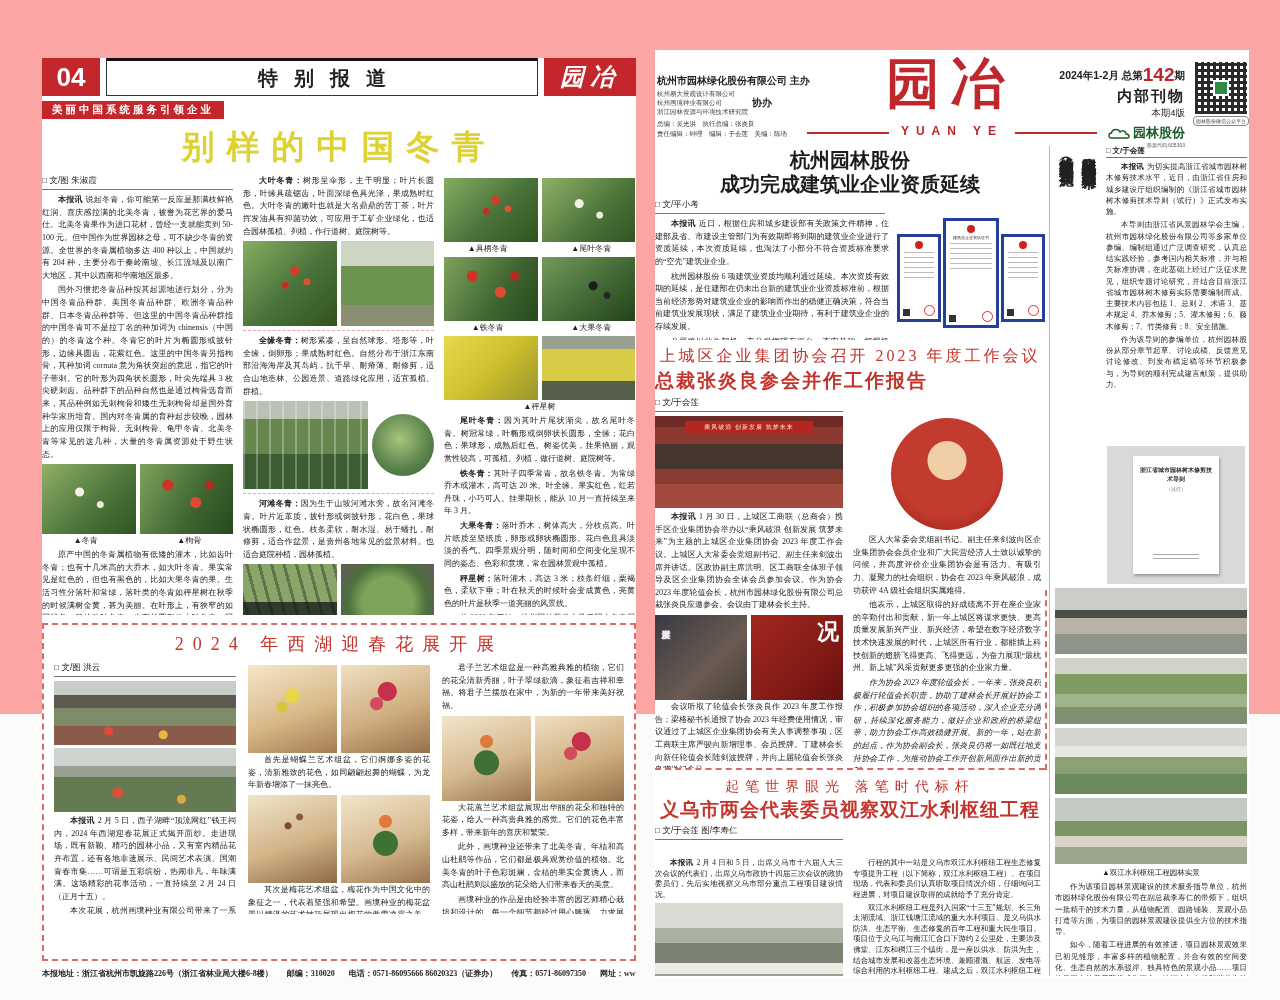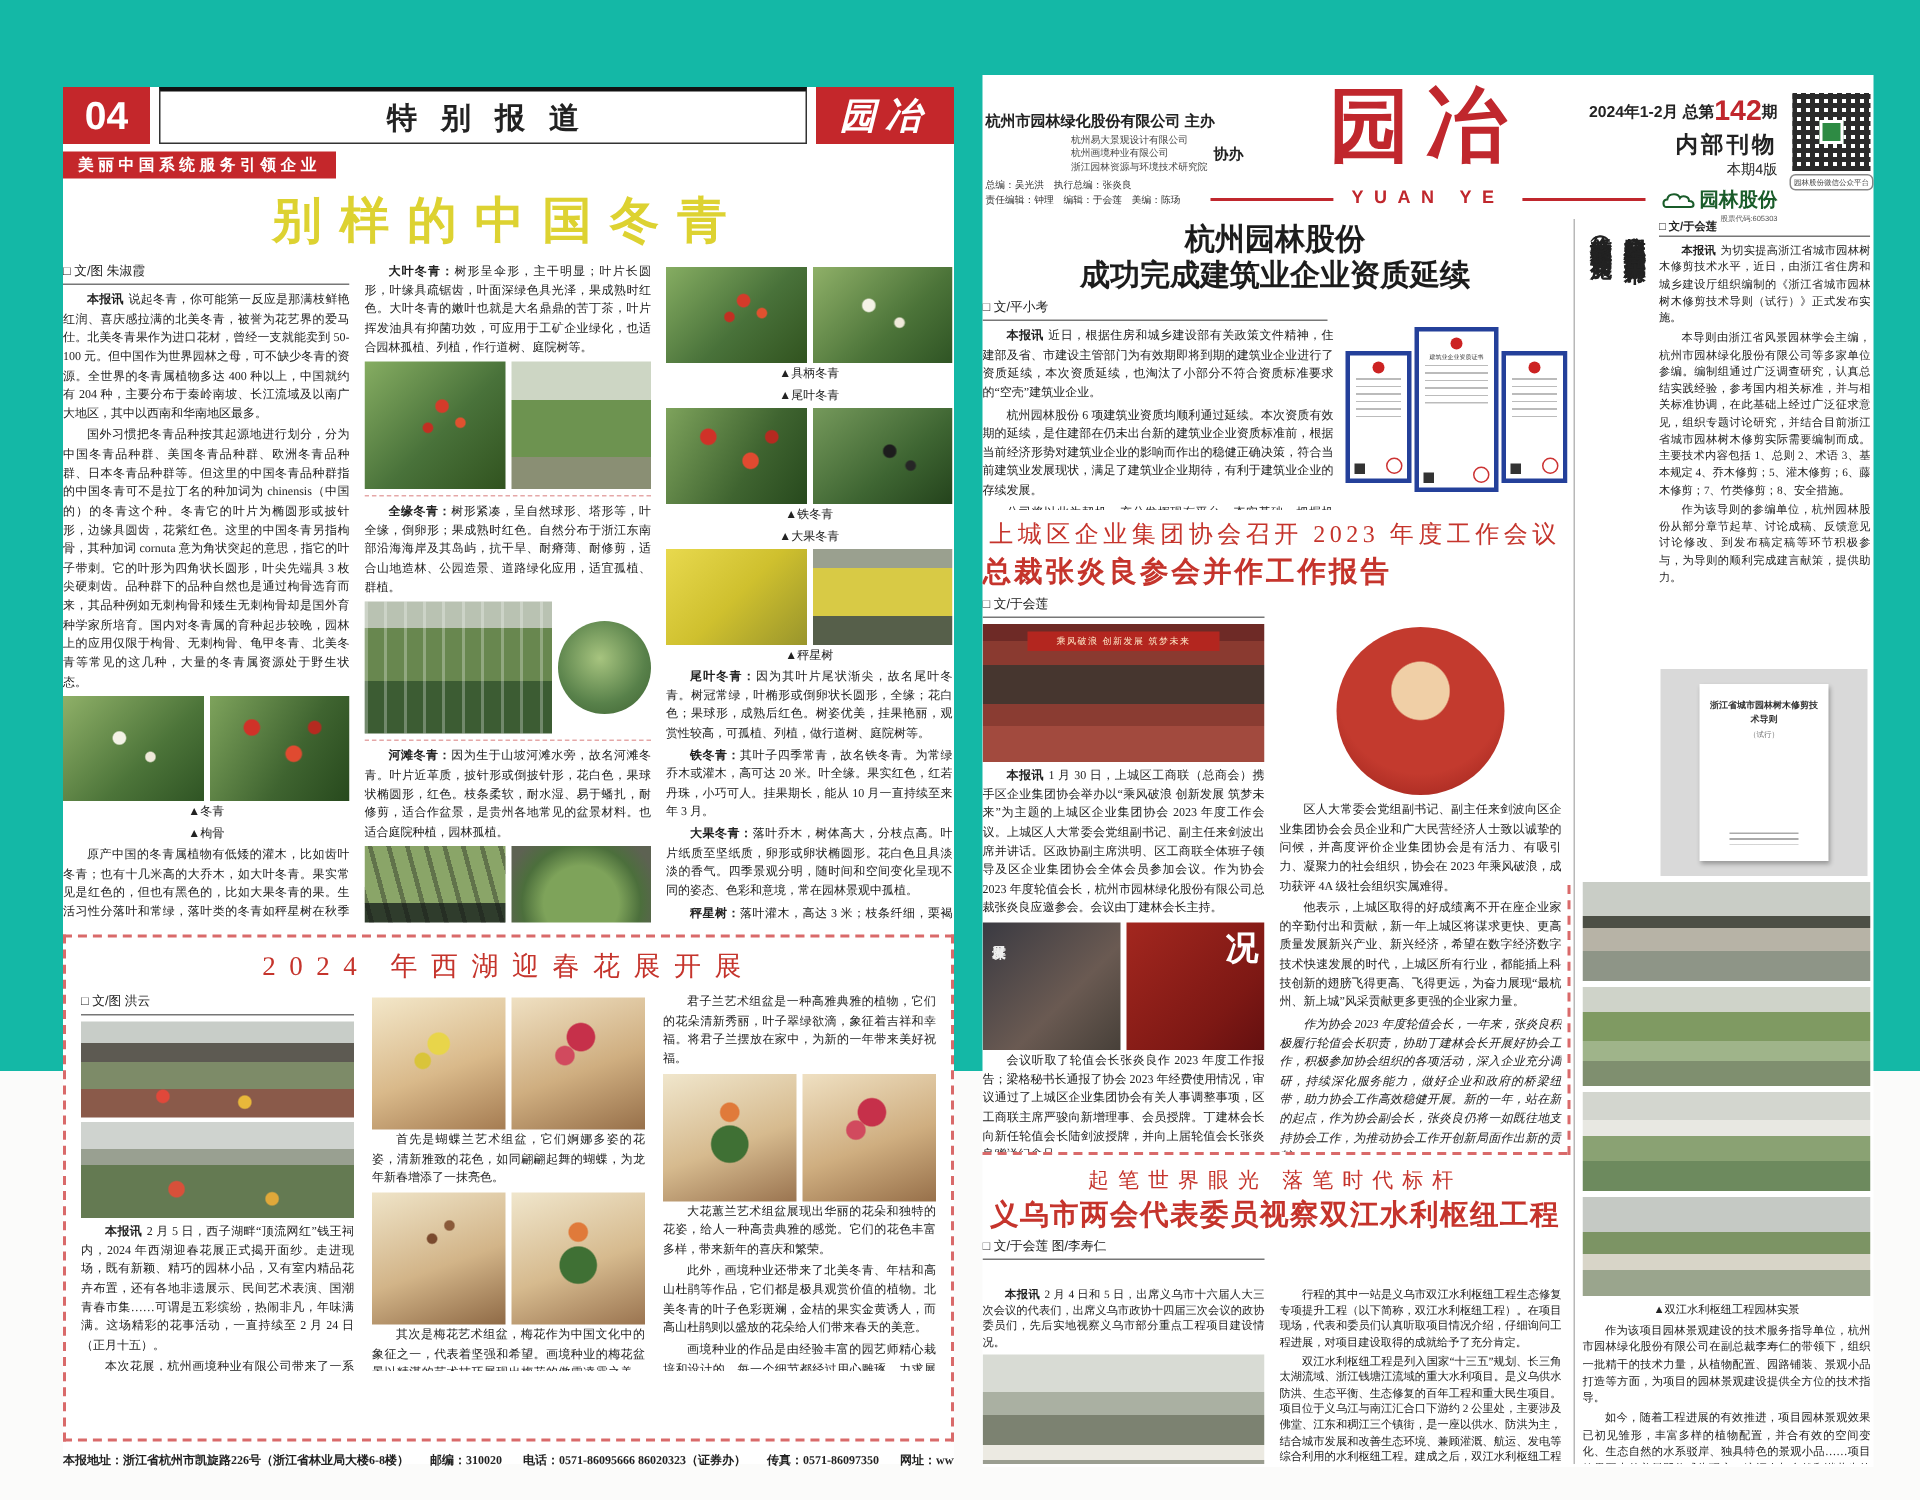--- a/index.html
+++ b/index.html
@@ -1,29 +1,29 @@
 <!DOCTYPE html>
 <html><head>
 <meta charset="utf-8">
 <style>
   html,body{margin:0;padding:0;background:#fbfbfa;width:1280px;height:1000px;overflow:hidden;
     font-family:"Liberation Serif","DejaVu Serif",serif;color:#222;}
-  .spread{position:relative;width:1280px;height:714px;background:#14b8a6;}
+  .spread{position:relative;width:1280px;height:714px;background:#fca5a5;}
   .page{position:absolute;background:#fff;}
   .lp{left:42px;top:58px;width:594px;height:918px;}
   .rp{left:655px;top:50px;width:594px;height:928px;}
   
   .t{font-size:8px;line-height:1.58;text-align:justify;margin:0 0 2px;}
   .ind{text-indent:2em;}
   .ld{margin-right:3px;font-family:"Liberation Sans",sans-serif;}
   .byline{font-size:8.5px;font-weight:normal;border-bottom:1px solid #777;padding-bottom:2px;margin-bottom:4px;
     font-family:"Liberation Sans",sans-serif;}
   .pr{display:flex;gap:4px;margin:3px 0 1px;}
   .ph{flex:1;min-width:0;}
-  .capr{display:flex;gap:4px;margin-bottom:3px;flex-direction:column;}
+  .capr{display:flex;gap:16px;margin-bottom:3px;}
   .cap{flex:1;text-align:center;font-size:8px;color:#222;}
   .sep{border-top:1px dashed #e5a7a7;margin:4px 0;}
   
   .g-berry{background:radial-gradient(circle at 55% 35%,#d43b2a 0 4px,rgba(0,0,0,0) 5px),radial-gradient(circle at 68% 48%,#e0512f 0 3px,rgba(0,0,0,0) 4px),radial-gradient(circle at 45% 52%,#c22f22 0 3px,rgba(0,0,0,0) 4px),linear-gradient(135deg,#86ad62,#49723a 55%,#31531f);}
   .g-berry2{background:radial-gradient(circle at 30% 30%,#d03228 0 5px,rgba(0,0,0,0) 6px),radial-gradient(circle at 60% 55%,#e04a30 0 5px,rgba(0,0,0,0) 6px),radial-gradient(circle at 75% 30%,#b52a20 0 4px,rgba(0,0,0,0) 5px),linear-gradient(120deg,#7ea35c,#3f6430 60%,#27491d);}
   .g-flower{background:radial-gradient(circle at 40% 40%,#f4f2e6 0 4px,rgba(0,0,0,0) 5px),radial-gradient(circle at 62% 58%,#efe9da 0 3px,rgba(0,0,0,0) 4px),linear-gradient(135deg,#8fb068,#4c7439 60%,#2f5424);}
   .g-dark{background:radial-gradient(circle at 55% 45%,#1d1d1d 0 4px,rgba(0,0,0,0) 5px),radial-gradient(circle at 70% 60%,#262626 0 3px,rgba(0,0,0,0) 4px),linear-gradient(140deg,#75995b,#3e6532 60%,#24431c);}
   .g-yellow{background:linear-gradient(135deg,#e8d94e,#cfc02e 50%,#99952c);}
   .g-yellow2{background:linear-gradient(180deg,#9aa08f 0 20%,#d8ca45 20% 70%,#565а4a 70%);background:linear-gradient(180deg,#9aa08f 0 20%,#d8ca45 20% 70%,#565f4a 70%);}
   .g-trees{background:linear-gradient(180deg,#cdd6c4 0 30%,#6d9350 30% 75%,#8a8f74 75%);}
@@ -67,21 +67,21 @@
   .flower-box{border:2px dashed #d96a6a;margin-top:8px;padding:7px 10px;height:338px;box-sizing:border-box;overflow:hidden;}
   .f-t1{text-align:center;color:#c5342c;font:18px "Liberation Serif",serif;letter-spacing:9px;}
   .f-t2{text-align:center;color:#c5342c;font:bold 22px "Liberation Sans",sans-serif;letter-spacing:7px;margin-top:2px;}
   .f-cols{display:flex;gap:12px;margin-top:6px;height:252px;overflow:hidden;}
   .fcol{flex:1;min-width:0;overflow:hidden;}
   .lp-footer{display:flex;gap:14px;margin-top:7px;font:bold 8px "Liberation Serif",serif;white-space:nowrap;overflow:hidden;}
   
   .masthead{position:relative;height:96px;}
   .mh-left{position:absolute;left:2px;top:24px;width:172px;}
   .mh-org{font:bold 10px "Liberation Sans",sans-serif;margin-bottom:2px;}
-  .co-wrap{display:flex;align-items:center;gap:4px;justify-content:flex-end;}
+  .co-wrap{display:flex;align-items:center;gap:4px;}
   .co-lines{font:6.5px/1.35 "Liberation Sans",sans-serif;color:#444;}
   .co-label{font:bold 10px "Liberation Sans",sans-serif;}
   .mh-eds{font:6.5px/1.5 "Liberation Sans",sans-serif;color:#333;margin-top:3px;}
   .mh-center{position:absolute;left:185px;top:0;width:220px;text-align:center;}
   .mh-logo{font:bold 54px "DejaVu Serif",serif;color:#c0272d;letter-spacing:10px;line-height:1.25;}
   .mh-rule{position:absolute;left:152px;right:152px;top:82px;height:2px;background:#c0272d;}
   .mh-en{position:absolute;top:74px;left:50%;transform:translateX(-50%);background:#fff;padding:0 12px;
     color:#c0272d;font:bold 12px "Liberation Sans",sans-serif;letter-spacing:7px;white-space:nowrap;}
   .mh-right{position:absolute;right:64px;top:14px;text-align:right;}
   .issue{font:bold 10.5px "Liberation Sans",sans-serif;}

